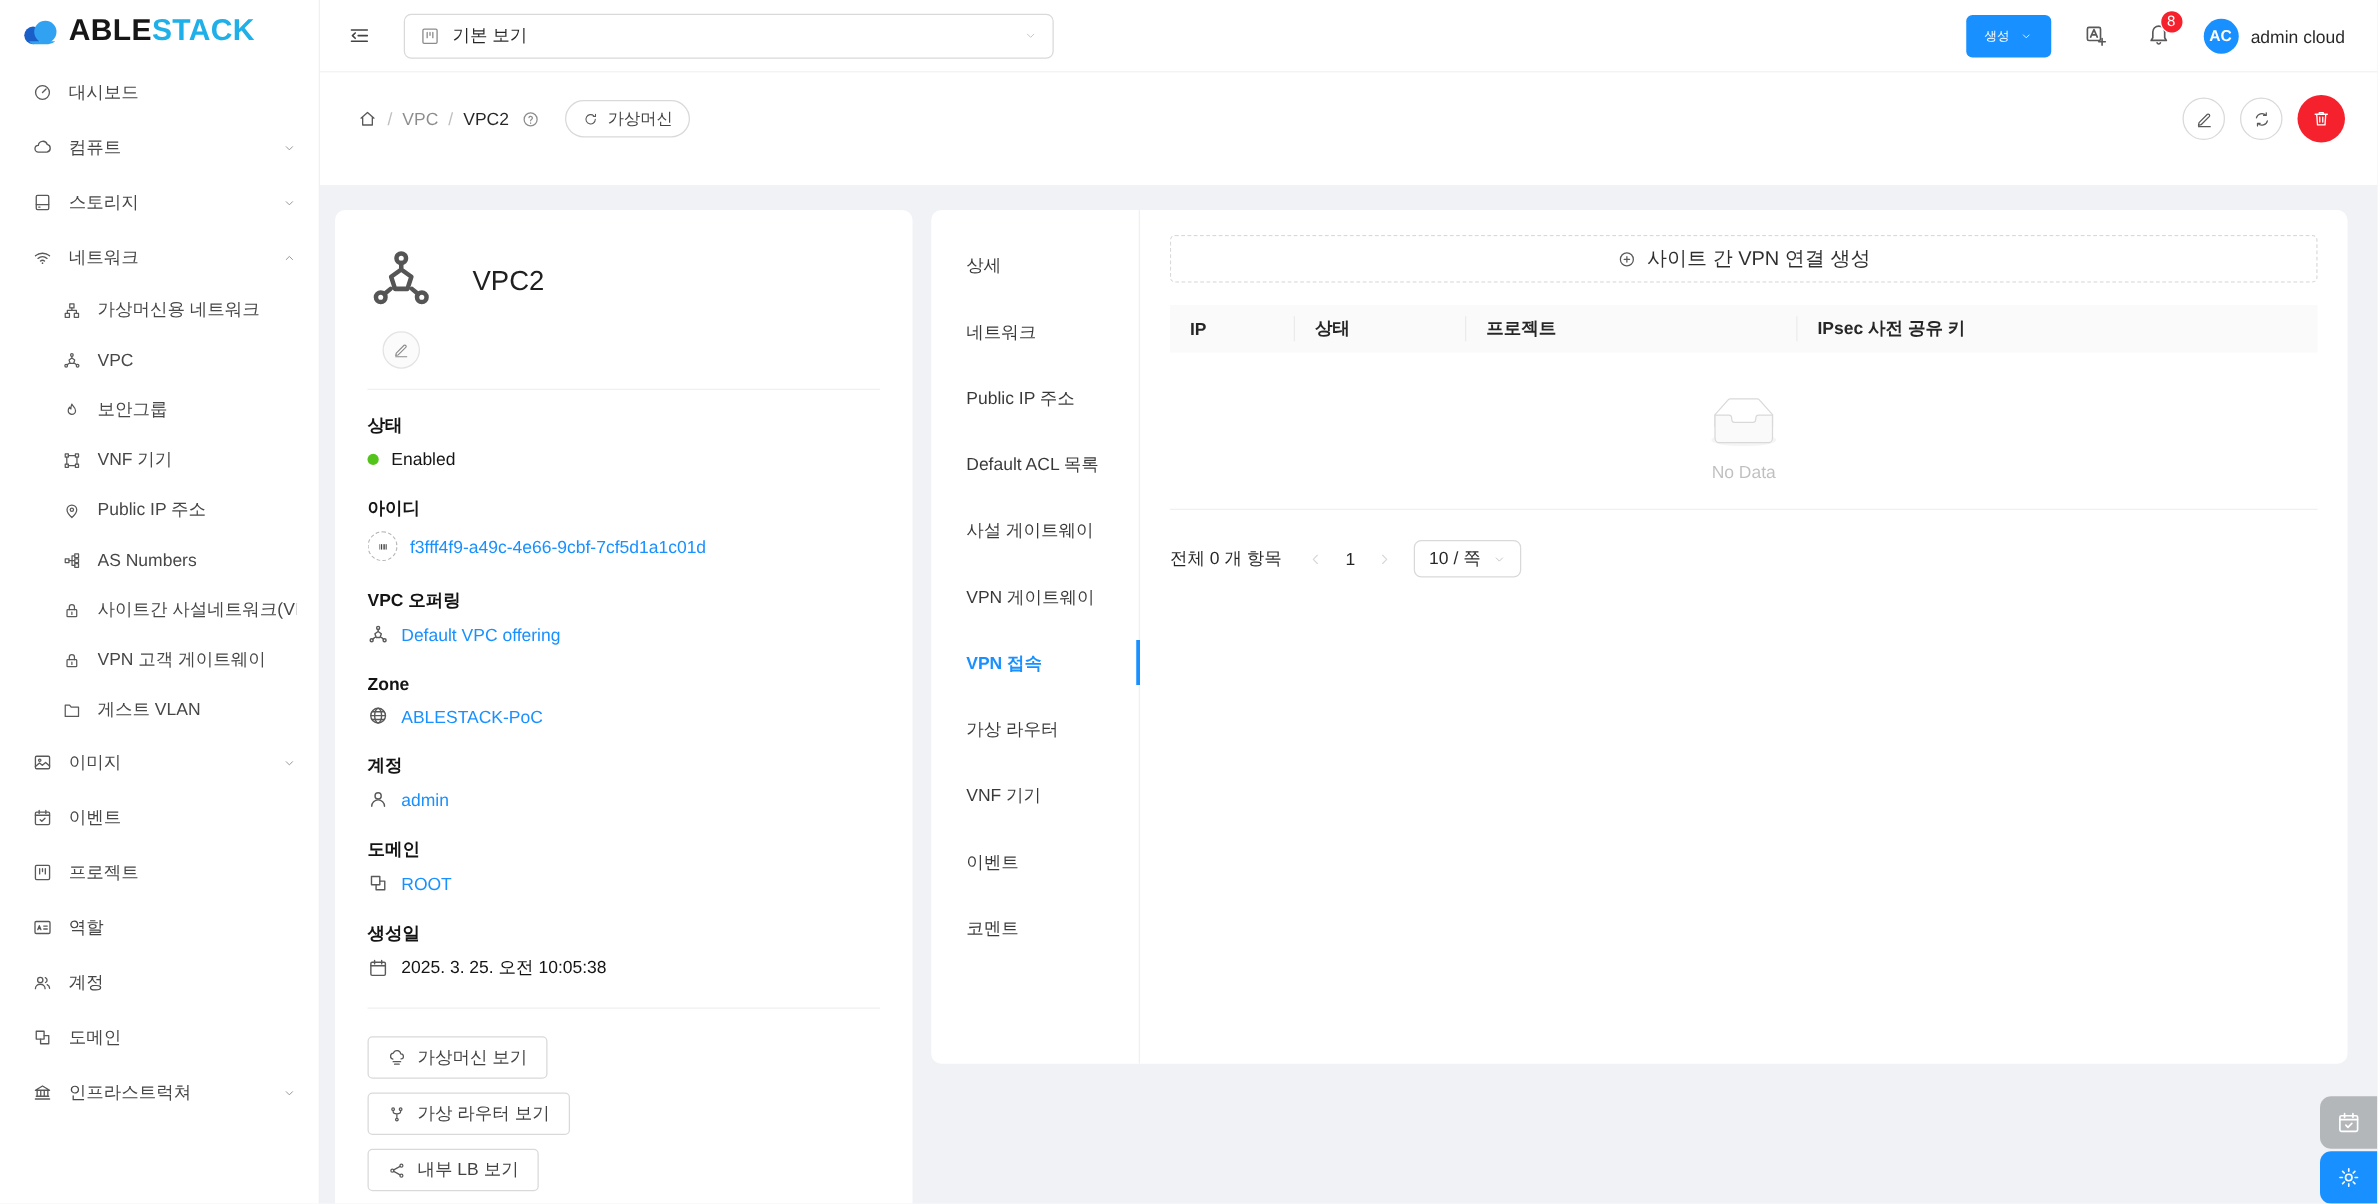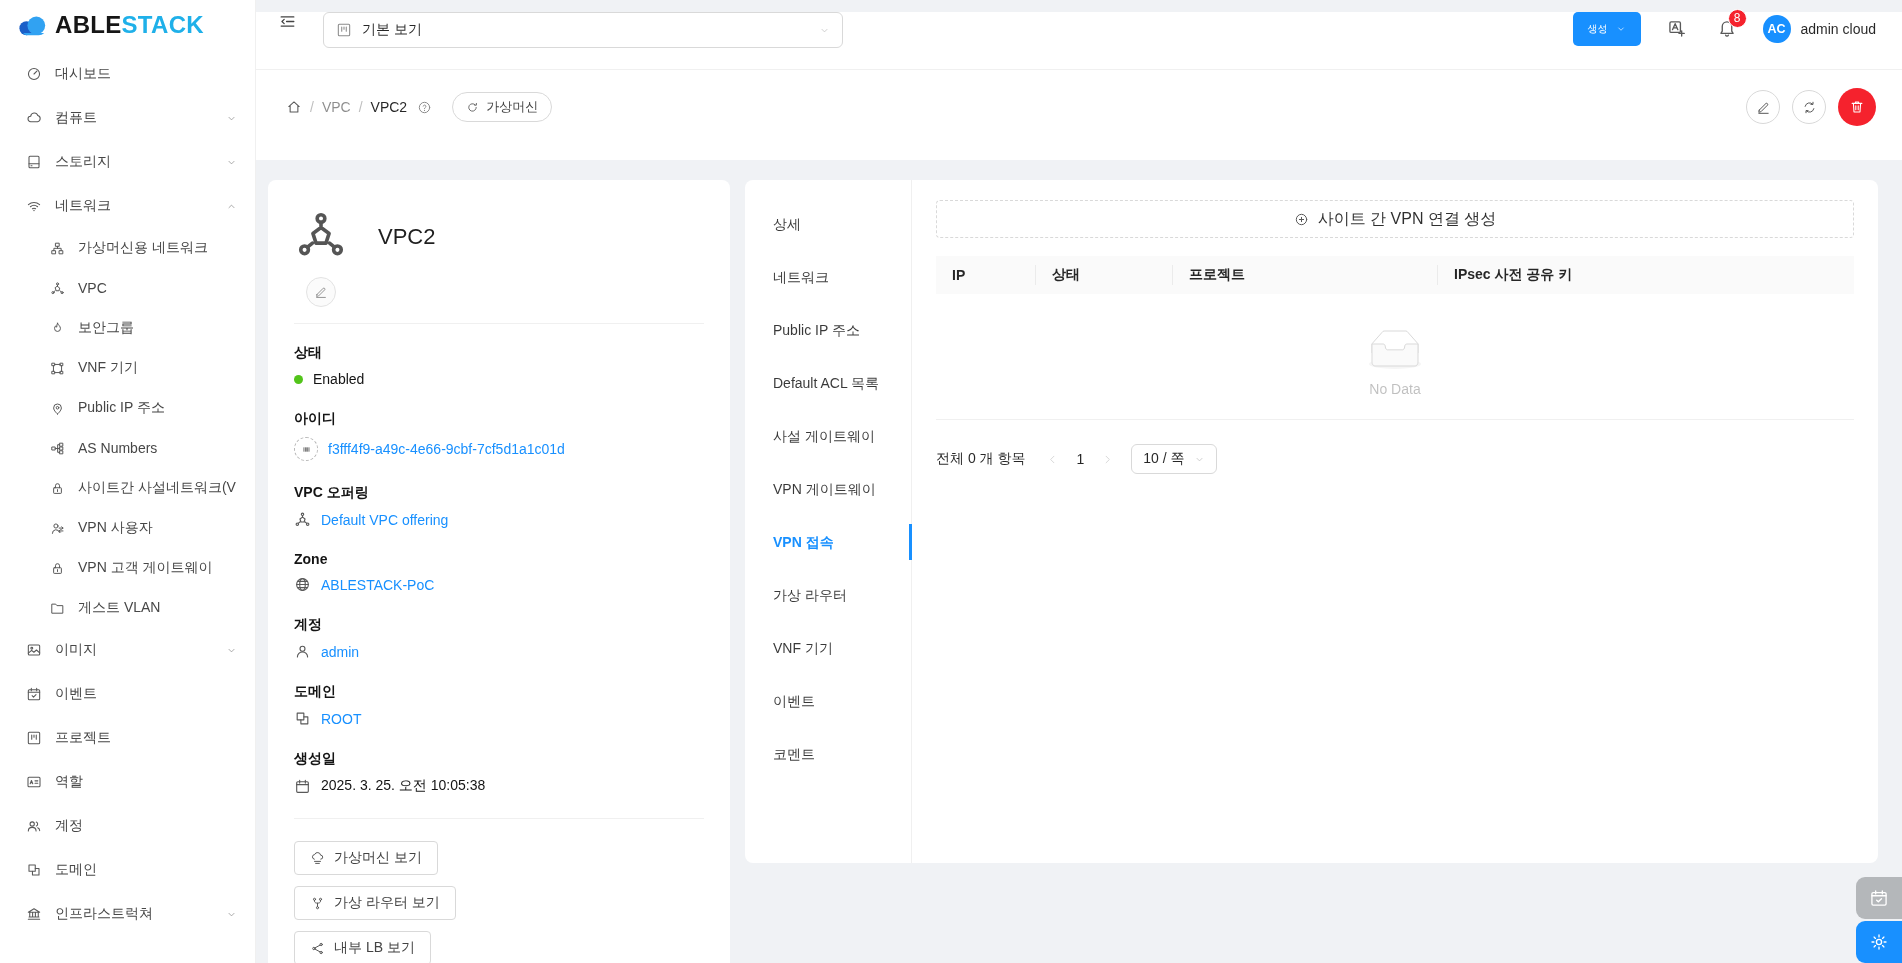--- a/index.html
+++ b/index.html
@@ -20,21 +20,21 @@
   .menu { padding-top:2px; }
   .mi { height:44px; display:flex; align-items:center; padding:0 18px 0 26px; color:#474747; cursor:pointer; }
   .mi > .i { width:16px; height:16px; color:#595959; }
   .mi.sub { height:40px; padding-left:50px; }
   .mi.sub > .i { width:15px; height:15px; }
   .ml { margin-left:13px; white-space:nowrap; overflow:hidden; }
   .mi .i.chev { width:11px; height:11px; color:#8c8c8c; margin-left:auto; }
 
   
   .main { position:absolute; left:256px; top:0; right:0; }
-  .topbar { height:58px; background:#fff; border-bottom:1px solid #f0f0f0; display:flex; align-items:flex-start; padding:0 26px 0 22px;margin-top:12px; }
+  .topbar { height:58px; background:#fff; border-bottom:1px solid #f0f0f0; display:flex; align-items:center; padding:0 26px 0 22px; }
   .fold { width:19px; height:19px; color:#434343; cursor:pointer; }
   .proj-select { width:520px; height:36px; margin-left:26px; border:1px solid #d9d9d9; border-radius:6px; background:#fff; display:flex; align-items:center; gap:10px; padding:0 12px; cursor:pointer; }
   .proj-select .i.lead { width:16px; height:16px; color:#8c8c8c; }
   .proj-select .i.chev { width:11px; height:11px; color:#bfbfbf; margin-left:auto; }
   .top-right { margin-left:auto; display:flex; align-items:center; }
   .create-btn { height:34px; padding:12px 15px; background:#1890ff; color:#fff; border:none; border-radius:5px; font-size:10px; font-family:inherit; display:flex; align-items:center; gap:8px; cursor:pointer; }
   .create-btn .i { width:10px; height:10px; color:#fff; }
   .i.translate { width:20px; height:20px; color:#595959; margin-left:26px; cursor:pointer; }
   .bell-wrap { position:relative; margin-left:30px; cursor:pointer; }
   .bell-wrap .i { width:20px; height:20px; color:#595959; }
@@ -241,29 +241,20 @@
           <span class="ml">AS Numbers</span>
         </div>
         <div class="mi sub">
           <span class="i">
             <svg viewBox="0 0 24 24" fill="none" stroke="currentColor" stroke-width="1.6" stroke-linecap="round" stroke-linejoin="round">
               <rect x="5.8" y="10.8" width="12.4" height="9" rx="1"></rect>
               <path d="M8.7 10.8V7.6a3.3 3.3 0 0 1 6.6 0v3.2M12 13.8v3"></path>
             </svg>
           </span>
           <span class="ml">사이트간 사설네트워크(VP...</span>
-        </div>
-        <div class="mi sub">
-          <span class="i">
-            <svg viewBox="0 0 24 24" fill="none" stroke="currentColor" stroke-width="1.6" stroke-linecap="round" stroke-linejoin="round">
-              <circle cx="9.5" cy="8" r="3.3"></circle>
-              <path d="M3.8 19.8a5.8 5.8 0 0 1 11.4-1.5M14.6 11.3h6.2M18.7 9.2l2.1 2.1-2.1 2.1M20.8 15.9h-6.2M16.7 13.8l-2.1 2.1 2.1 2.1"></path>
-            </svg>
-          </span>
-          <span class="ml">VPN 사용자</span>
         </div>
         <div class="mi sub">
           <span class="i">
             <svg viewBox="0 0 24 24" fill="none" stroke="currentColor" stroke-width="1.6" stroke-linecap="round" stroke-linejoin="round">
               <rect x="5.8" y="10.8" width="12.4" height="9" rx="1"></rect>
               <path d="M8.7 10.8V7.6a3.3 3.3 0 0 1 6.6 0v3.2M12 13.8v3"></path>
             </svg>
           </span>
           <span class="ml">VPN 고객 게이트웨이</span>
         </div>

